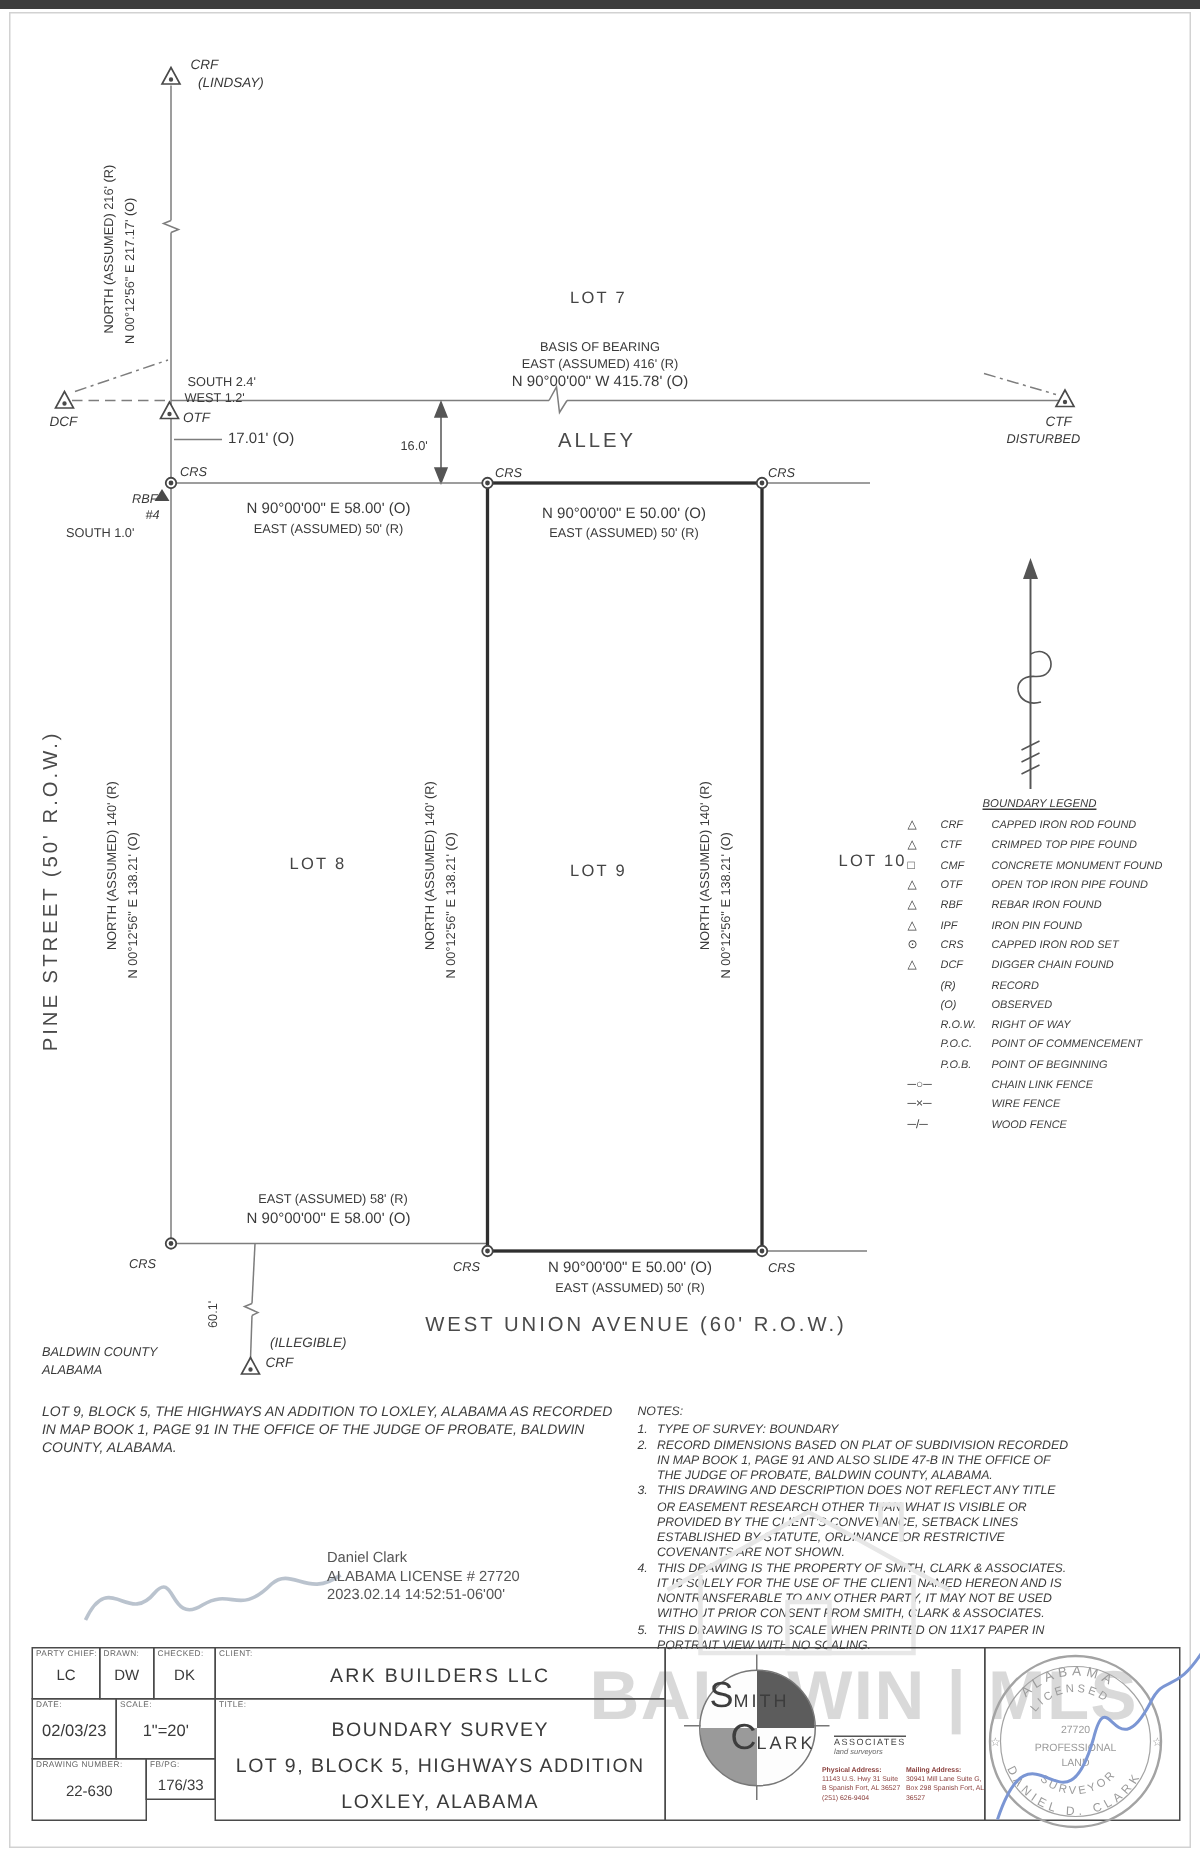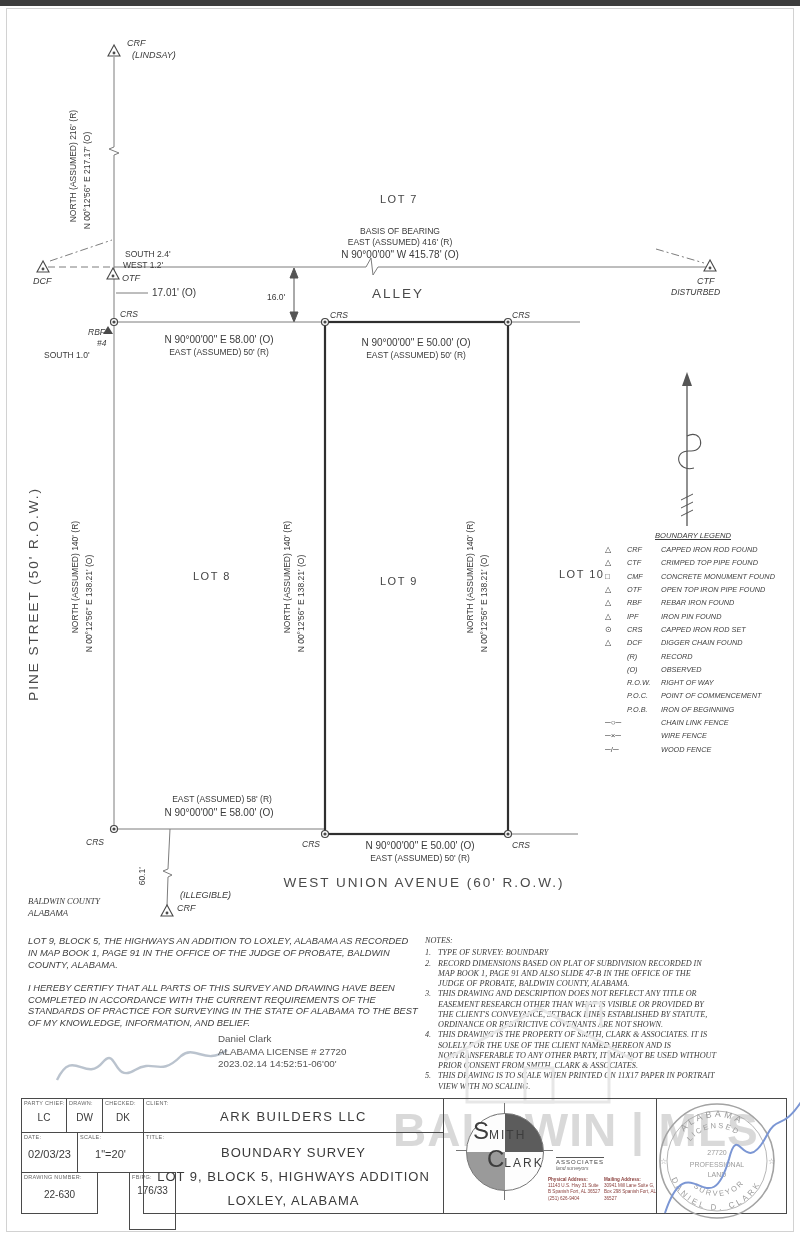--- a/index.html
+++ b/index.html
@@ -20,21 +20,21 @@
   .legend{position:absolute;left:605px;top:531px;width:190px;}
   .legend-title{font-size:7.6px;font-style:italic;text-decoration:underline;margin-left:50px;margin-bottom:3px;color:#3a3a3a;}
   .lrow{display:flex;align-items:center;height:13.3px;font-size:7.3px;font-style:italic;color:#3f3f3f;}
   .lsym{width:22px;text-align:left;font-style:normal;font-size:8px;white-space:nowrap;overflow:visible;}
   .labbr{width:34px;}
   .ldesc{flex:1;}
   
   .cert{position:absolute;left:28px;top:936px;width:392px;font-size:9.3px;font-style:italic;line-height:1.28;color:#3d3d3d;}
   .cert p{margin:0 0 11px 0;}
   .signer{position:absolute;left:218px;top:1033px;font-size:9.8px;font-style:normal;color:#555;line-height:1.3;}
-  .notes{position:absolute;left:425px;top:936px;width:292px;font-size:8.2px;font-style:italic;line-height:1.25;color:#3d3d3d;font-family:Liberation Serif, serif;}
+  .notes{position:absolute;left:425px;top:936px;width:292px;font-size:8.2px;font-style:italic;line-height:1.25;color:#3d3d3d;}
   .notes-title{margin-bottom:2px;}
   .nrow{display:flex;}
   .nnum{width:13px;flex:none;}
   .ntext{flex:1;}
   
   .wm-text{position:absolute;left:393px;top:1103px;font-size:46px;font-weight:bold;
            letter-spacing:1px;color:rgba(185,185,185,0.55);white-space:nowrap;}
   
   .tb-cell{position:absolute;border:1px solid #4a4a4a;box-sizing:border-box;background:transparent;}
   .tb-lab{position:absolute;top:1px;left:2px;font-size:5.5px;color:#666;letter-spacing:.3px;white-space:nowrap;}
@@ -211,21 +211,21 @@
   <div class="lbl s8 it" style="left:302px;top:840px;">CRS</div>
   <div class="lbl s10 ctr" style="left:340px;top:840px;width:160px;">N 90°00'00" E  50.00' (O)</div>
   <div class="lbl s8 ctr" style="left:350px;top:854px;width:140px;">EAST (ASSUMED)  50' (R)</div>
   <div class="lbl s8 it" style="left:512px;top:841px;">CRS</div>
 
   <div class="lbl street ctr" style="left:264px;top:876px;width:320px;">WEST UNION AVENUE (60' R.O.W.)</div>
 
   <div class="lbl s8 rot" style="left:147px;top:876px;">60.1'</div>
   <div class="lbl it" style="left:180px;top:891px;">(ILLEGIBLE)</div>
   <div class="lbl it" style="left:177px;top:904px;">CRF</div>
-  <div class="lbl s8 it" style="left:28px;top:897px;font-family:Liberation Serif, serif;">BALDWIN COUNTY</div>
+  <div class="lbl s8 it" style="left:28px;top:897px;">BALDWIN COUNTY</div>
   <div class="lbl s8 it" style="left:28px;top:909px;">ALABAMA</div>
 
   <div class="legend">
     <div class="legend-title">BOUNDARY LEGEND</div>
     <div>
 
         <div class="lrow">
           <span class="lsym">△</span>
           <span class="labbr">CRF</span>
           <span class="ldesc">CAPPED IRON ROD FOUND</span>
@@ -293,21 +293,21 @@
 
         <div class="lrow">
           <span class="lsym"></span>
           <span class="labbr">P.O.C.</span>
           <span class="ldesc">POINT OF COMMENCEMENT</span>
         </div>
 
         <div class="lrow">
           <span class="lsym"></span>
           <span class="labbr">P.O.B.</span>
-          <span class="ldesc">IRON OF BEGINNING</span>
+          <span class="ldesc">POINT OF BEGINNING</span>
         </div>
 
         <div class="lrow">
           <span class="lsym">─○─</span>
           <span class="labbr"></span>
           <span class="ldesc">CHAIN LINK FENCE</span>
         </div>
 
         <div class="lrow">
           <span class="lsym">─×─</span>
@@ -318,21 +318,20 @@
         <div class="lrow">
           <span class="lsym">─/─</span>
           <span class="labbr"></span>
           <span class="ldesc">WOOD FENCE</span>
         </div>
       </div>
   </div>
 
   <div class="cert">
     <p>LOT 9, BLOCK 5, THE HIGHWAYS AN ADDITION TO LOXLEY, ALABAMA AS RECORDED IN MAP BOOK 1, PAGE 91 IN THE OFFICE OF THE JUDGE OF PROBATE, BALDWIN COUNTY, ALABAMA.</p>
-    <p>I HEREBY CERTIFY THAT ALL PARTS OF THIS SURVEY AND DRAWING HAVE BEEN COMPLETED IN ACCORDANCE WITH THE CURRENT REQUIREMENTS OF THE STANDARDS OF PRACTICE FOR SURVEYING IN THE STATE OF ALABAMA TO THE BEST OF MY KNOWLEDGE, INFORMATION, AND BELIEF.</p>
   </div>
 
   <svg width="180" height="60" style="left:55px;top:1032px;overflow:visible;">
     <path d="M2,48 C18,14 30,52 48,30 C62,14 58,52 80,38 C100,26 104,46 126,24 C140,12 150,34 172,18" stroke="#b3bcc9" stroke-width="2.4" fill="none" opacity="0.9"></path>
   </svg>
   <div class="signer">
     <div>Daniel Clark</div>
     <div>ALABAMA LICENSE # 27720</div>
     <div>2023.02.14 14:52:51-06'00'</div>
   </div>
@@ -399,21 +398,21 @@
     <div class="tb-val" style="top:15px;font-size:11px;">02/03/23</div>
   </div>
   <div class="tb-cell" style="left:77px;top:1132px;width:67px;height:41px;">
     <span class="tb-lab">SCALE:</span>
     <div class="tb-val" style="top:15px;font-size:11px;">1"=20'</div>
   </div>
   <div class="tb-cell" style="left:21px;top:1172px;width:77px;height:42px;">
     <span class="tb-lab">DRAWING NUMBER:</span>
     <div class="tb-val" style="top:16px;font-size:10px;">22-630</div>
   </div>
-  <div class="tb-cell" style="left:97px;top:1172px;width:47px;height:58px;margin-left:32px;">
+  <div class="tb-cell" style="left:97px;top:1172px;width:47px;height:28px;">
     <span class="tb-lab">FB/PG:</span>
     <div class="tb-val" style="top:12px;font-size:10px;">176/33</div>
   </div>
   <div class="tb-cell" style="left:143px;top:1132px;width:301px;height:82px;">
     <span class="tb-lab">TITLE:</span>
     <div style="position:absolute;top:8px;left:0;width:100%;">
 
         <div class="tb-val" style="position:static;font-size:13px;letter-spacing:1px;line-height:1.85;">BOUNDARY SURVEY</div>
 
         <div class="tb-val" style="position:static;font-size:13px;letter-spacing:1px;line-height:1.85;">LOT 9, BLOCK 5, HIGHWAYS ADDITION</div>

